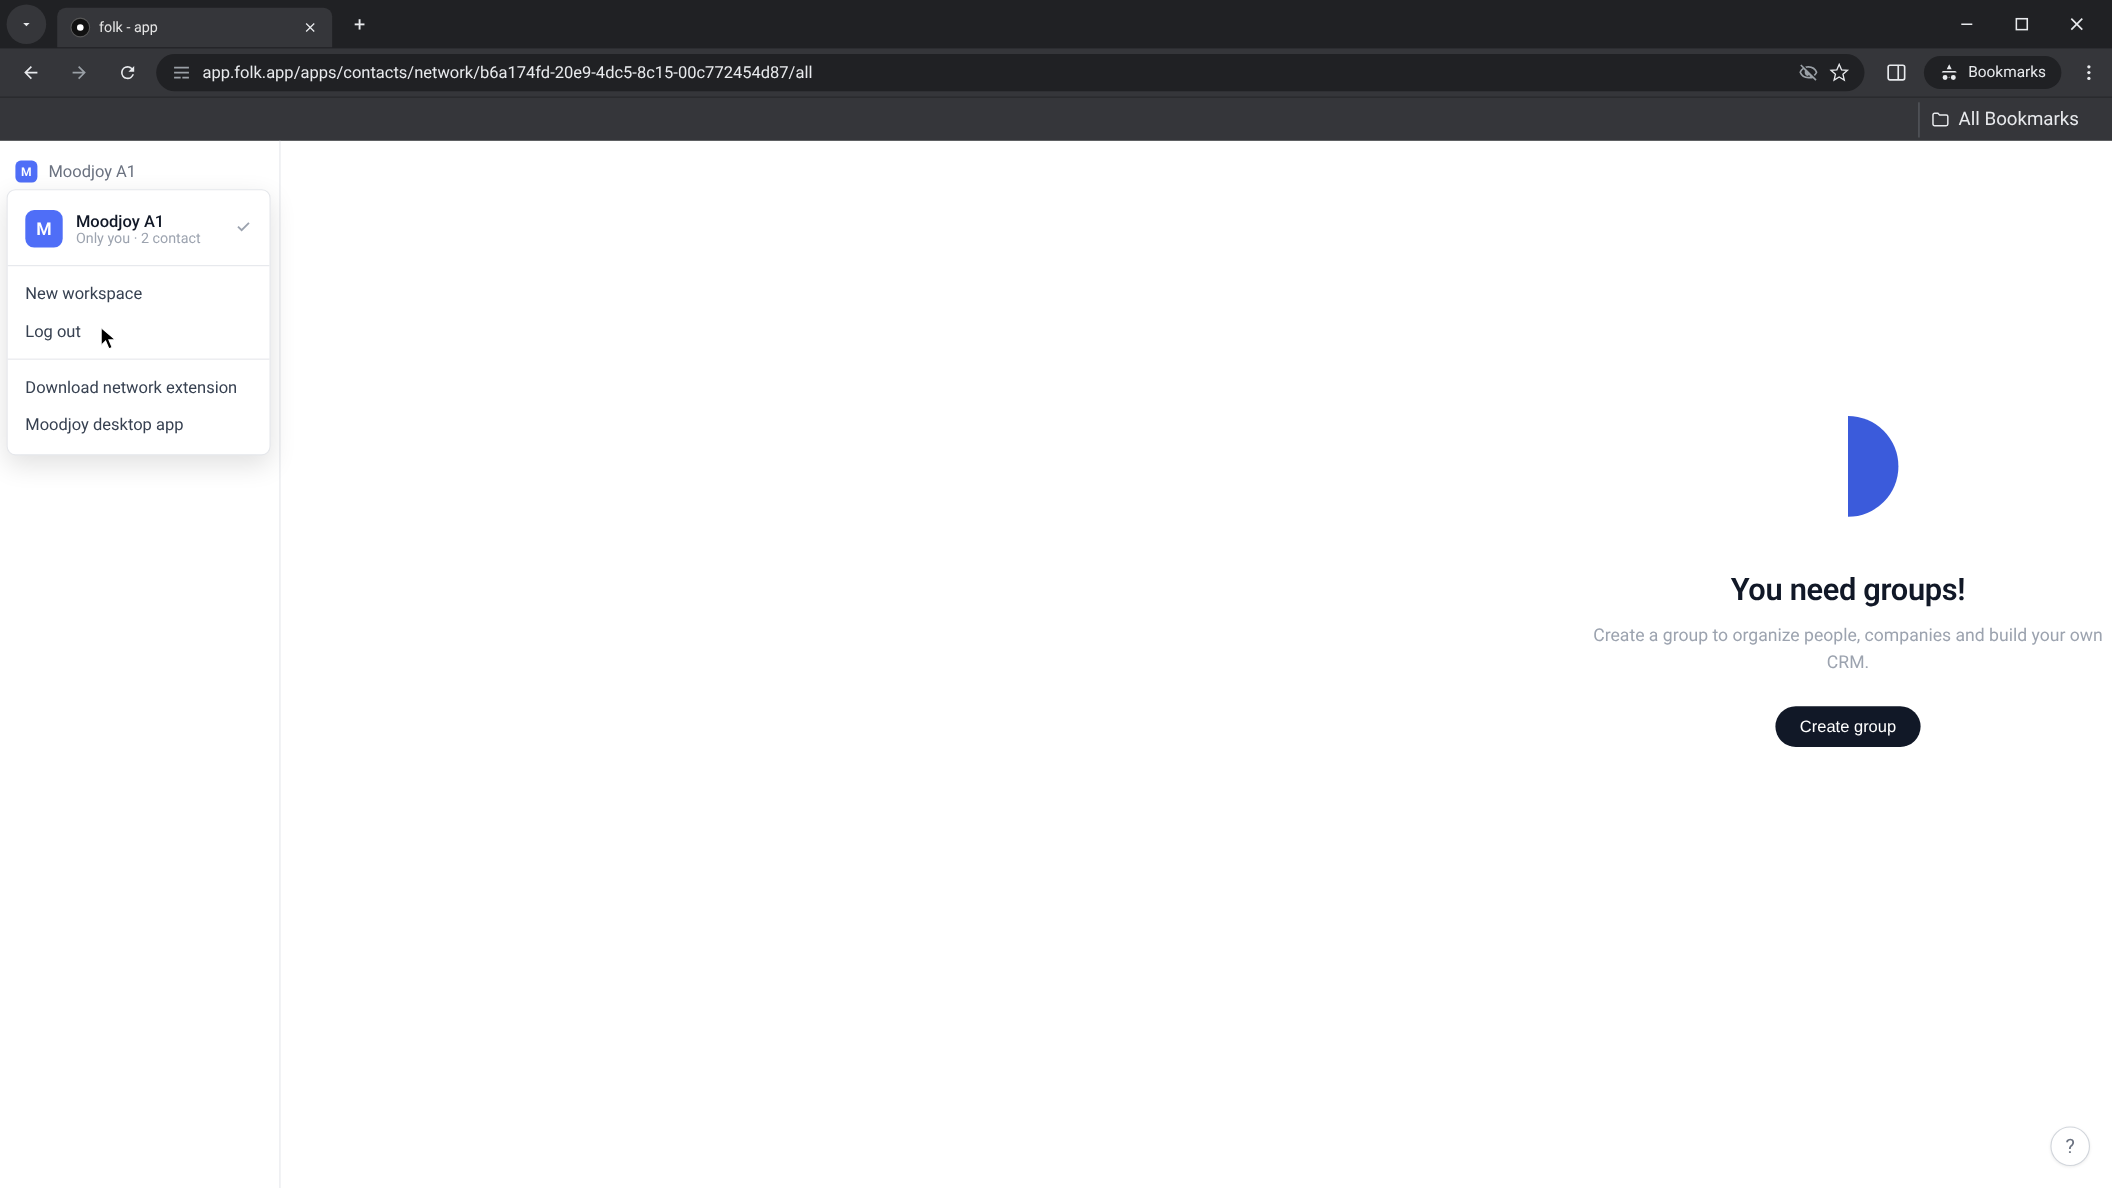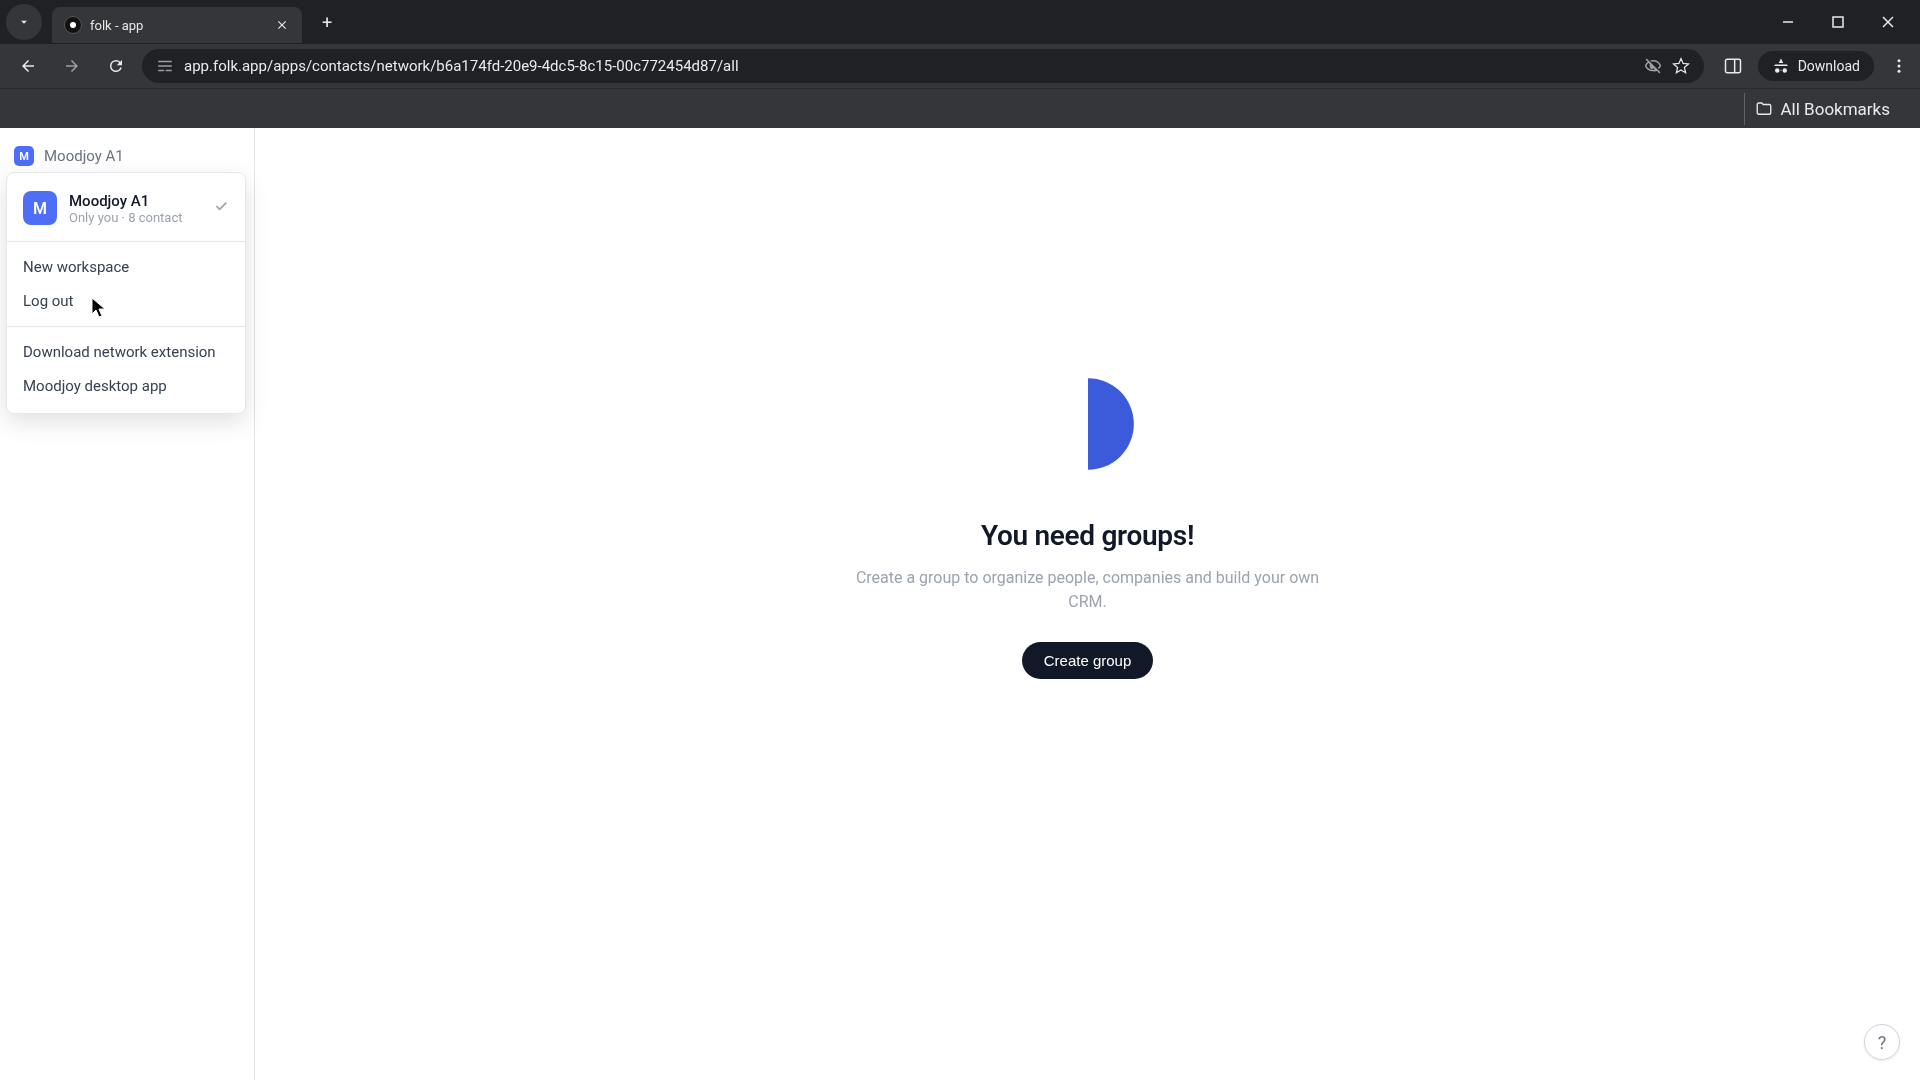--- a/index.html
+++ b/index.html
@@ -44,21 +44,21 @@
   .ws-dropdown { position: absolute; top: 44px; left: 6px; width: 240px; background: #fff; border: 1px solid #e5e7eb; border-radius: 8px; box-shadow: 0 8px 24px rgba(0,0,0,.12); padding: 10px 0; z-index: 100;}
   .ws-item { display: flex; align-items: center; gap: 12px; padding: 8px 16px; }
   .ws-item .ws-badge-lg { width: 34px; height: 34px; border-radius: 8px; background: #4f6ef7; color: #fff; font-size: 16px; font-weight: 600; display: flex; align-items: center; justify-content: center; }
   .ws-item-text { flex: 1; }
   .ws-item-name { font-size: 15px; color: #111827; font-weight: 500;}
   .ws-item-sub { font-size: 13px; color: #9ca3af; }
   .ws-check { color: #9ca3af; }
   .ws-divider { height: 1px; background: #e5e7eb; margin: 8px 0; }
   .ws-link { padding: 8px 16px; font-size: 15px; color: #374151; cursor: pointer; }
   
-  .main { flex: 1; display: flex; align-items: center; justify-content: center; position: relative;}
+  .main { flex: 1; display: flex; align-items: center; justify-content: flex-end; position: relative;}
   .empty-state { text-align: center; max-width: 480px; transform: translateY(-80px);}
   .empty-illustration { width: 110px; height: 110px; margin: 0 auto 40px; position: relative; }
   .empty-title { font-size: 28px; font-weight: 600; color: #111827; margin-bottom: 14px; letter-spacing: -0.3px;}
   .empty-sub { font-size: 16px; color: #9ca3af; line-height: 1.5; margin-bottom: 28px; }
   .create-btn { background: #111827; color: #fff; border: none; border-radius: 20px; padding: 10px 22px; font-size: 15px; font-weight: 500; cursor: pointer; }
   
   .help-fab { position: absolute; bottom: 20px; right: 20px; width: 36px; height: 36px; border-radius: 50%; border: 1px solid #d1d5db; background: #fff; display: flex; align-items: center; justify-content: center; font-size: 18px; color: #6b7280; box-shadow: 0 1px 3px rgba(0,0,0,.08);}
   
   .cursor { position: absolute; top: 170px; left: 92px; z-index: 200; pointer-events: none;}
   .cursor svg { width: 16px; height: 22px; }
@@ -141,21 +141,21 @@
       <span class="right-icon">
         <svg viewBox="0 0 24 24" width="20" height="20" fill="none" stroke="#e8eaed" stroke-width="1.8">
             <rect x="3" y="4" width="18" height="16" rx="2"></rect>
             <line x1="14" y1="4" x2="14" y2="20"></line>
           </svg>
       </span>
       <div class="incognito-chip">
         <svg viewBox="0 0 24 24" width="18" height="18" fill="#e8eaed">
             <path d="M12 2 9 8h6l-3-6zm-7 8c-1.1 0-2 .9-2 2h18c0-1.1-.9-2-2-2H5zm2 5a3 3 0 1 0 0 6 3 3 0 0 0 0-6zm10 0a3 3 0 1 0 0 6 3 3 0 0 0 0-6zm-5 2h-.01c-.55 0-1 .45-1 1h2c0-.55-.45-1-.99-1z"></path>
           </svg>
-        <span>Download</span>
+        <span>Bookmarks</span>
       </div>
       <span class="right-icon">
         <svg viewBox="0 0 24 24" width="18" height="18" fill="#e8eaed">
             <circle cx="12" cy="5" r="2"></circle>
             <circle cx="12" cy="12" r="2"></circle>
             <circle cx="12" cy="19" r="2"></circle>
           </svg>
       </span>
     </div>
   </div>
@@ -175,21 +175,21 @@
     <div class="ws-header">
       <span class="ws-badge">M</span>
       <span class="ws-name">Moodjoy A1</span>
     </div>
 
     <div class="ws-dropdown">
       <div class="ws-item">
         <span class="ws-badge-lg">M</span>
         <div class="ws-item-text">
           <div class="ws-item-name">Moodjoy A1</div>
-          <div class="ws-item-sub">Only you · 8 contact</div>
+          <div class="ws-item-sub">Only you · 2 contact</div>
         </div>
         <span class="ws-check">
           <svg viewBox="0 0 24 24" width="16" height="16" fill="none" stroke="currentColor" stroke-width="2.5">
               <path d="M5 12l5 5L20 7"></path>
             </svg>
         </span>
       </div>
       <div class="ws-divider"></div>
       <div class="ws-link">New workspace</div>
       <div class="ws-link">Log out</div>

